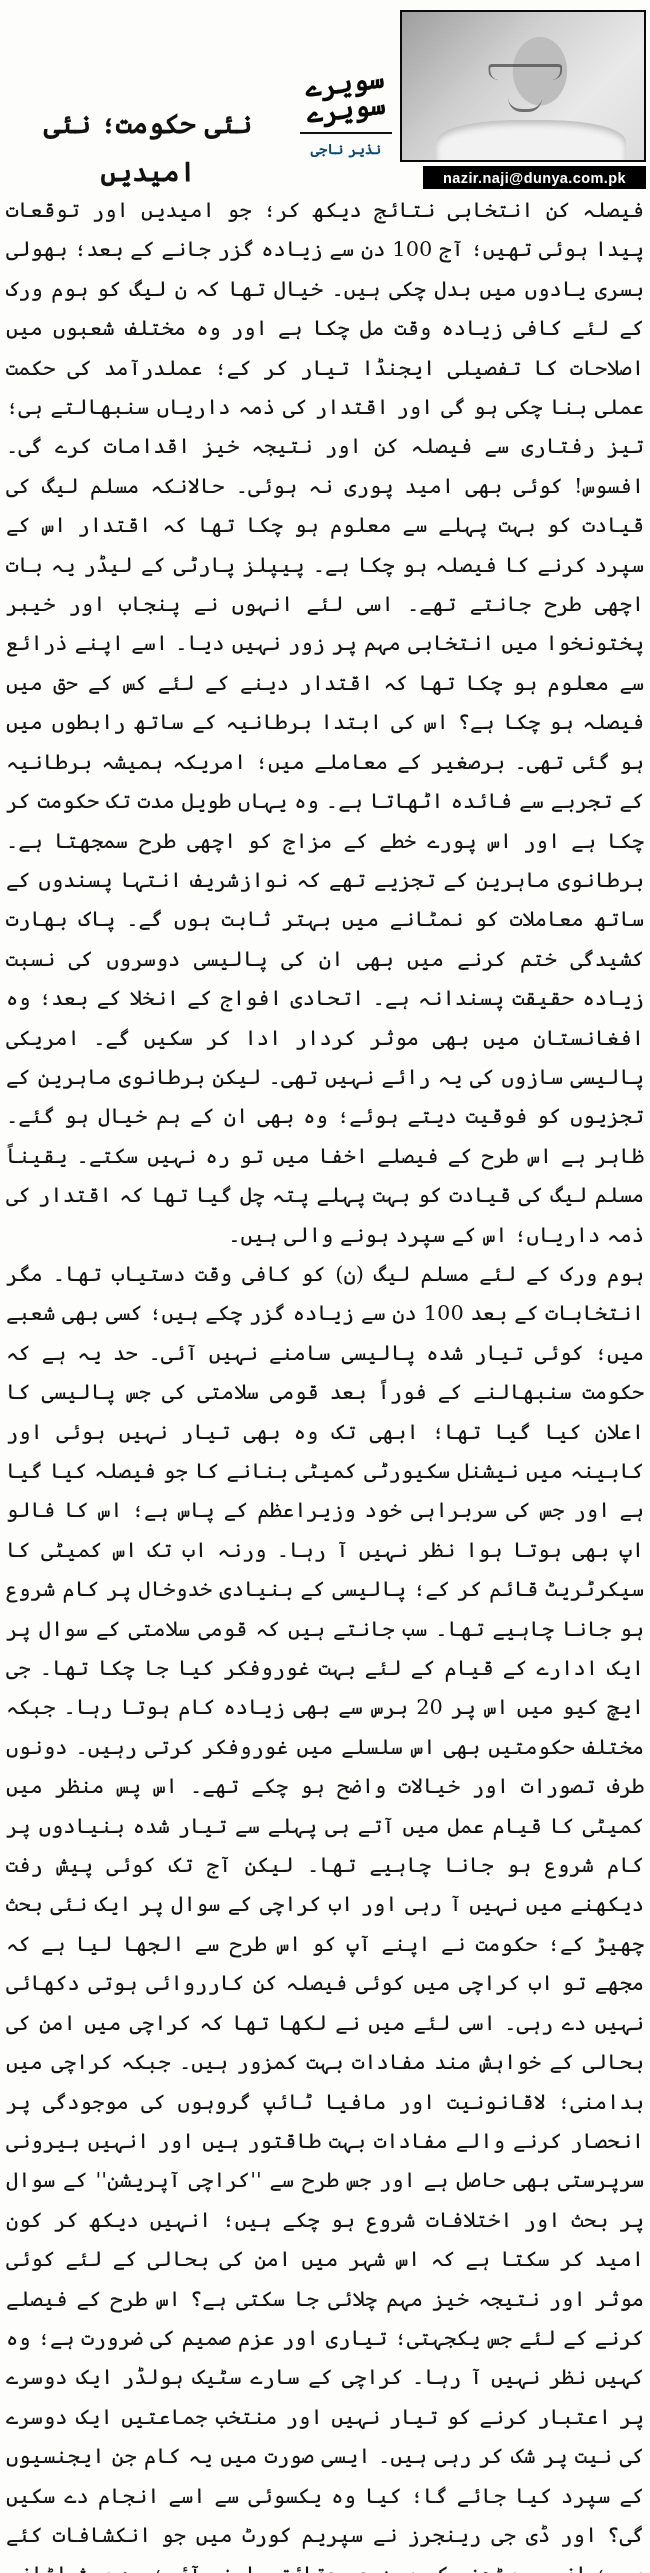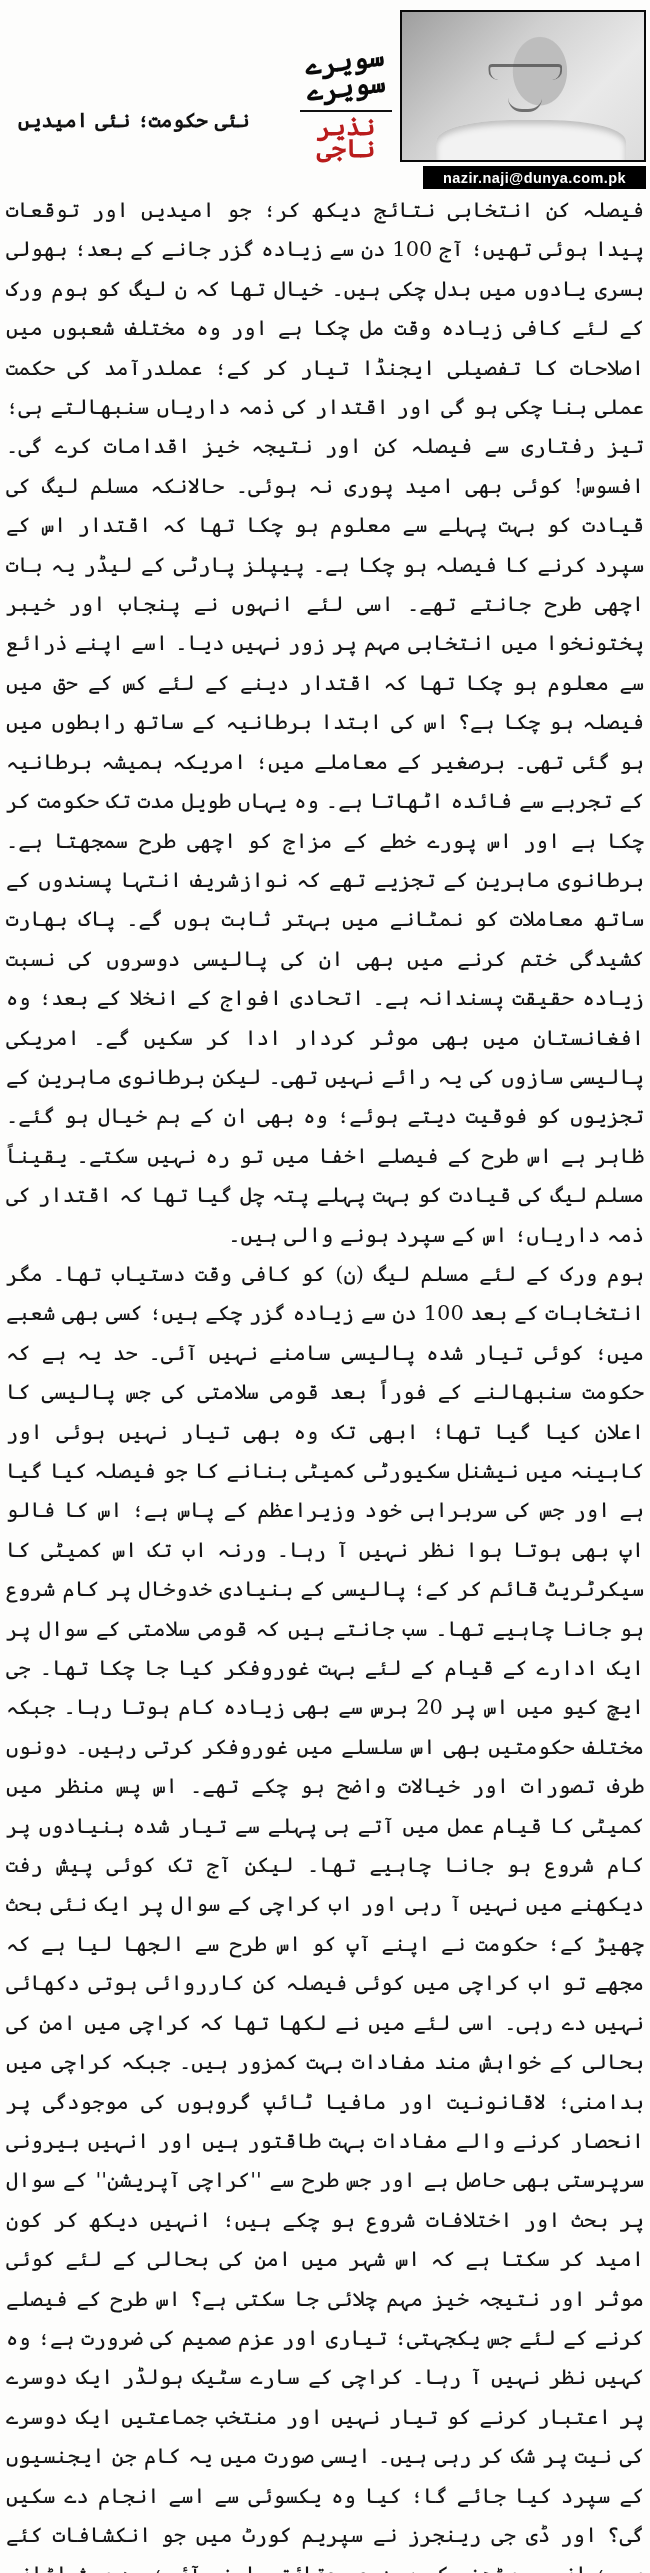--- a/index.html
+++ b/index.html
@@ -6,43 +6,43 @@
   html,body { background:#777; }
   .page {
     width:650px; height:2573px; margin:0 auto; position:relative;
     background:#fdfdfc; color:#121212; overflow:hidden;
     font-family:"DejaVu Sans", sans-serif;
   }
   
   .header { position:relative; height:190px; width:100%; }
   .article-title {
     position:absolute; top:100px; left:18px; width:260px;
-    direction:rtl; text-align:left;
-    font-size:20px; font-weight:bold; line-height:40px;
+    direction:rtl; text-align:center;
+    font-size:27px; font-weight:bold; line-height:48px;
     font-family:"DejaVu Serif", serif;
   }
   .masthead {
     position:absolute; top:10px; right:4px; width:352px;
     display:flex; flex-direction:column; align-items:flex-end;
   }
   .masthead-row { display:flex; flex-direction:row; align-items:flex-end; width:100%; }
   .logo-block {
     flex:1; display:flex; flex-direction:column; justify-content:flex-end;
     align-items:center; padding:0 4px 2px 2px; height:152px;
   }
   .column-logo {
     direction:rtl; text-align:center; font-weight:bold;
     font-size:27px; line-height:26px; transform:rotate(-7deg) skewX(-4deg);
     font-family:"DejaVu Serif", serif; letter-spacing:1px; color:#0a0a0a;
     margin-bottom:8px;
   }
   .logo-rule { width:92px; border-top:2px solid #111; margin:2px 0 4px 0; }
   .author-name {
-    direction:rtl; font-size:25px; font-weight:bold; text-align:center;
-    font-family:"DejaVu Serif", serif; color:#b91c1c; line-height:22px;
+    direction:rtl; font-size:14px; font-weight:bold; text-align:center;
+    font-family:"DejaVu Serif", serif; color:#0c4a6e; line-height:22px;
   }
   .photo {
     width:246px; height:152px; border:2px solid #0a0a0a; position:relative;
     overflow:hidden; flex:none;
     background:
       radial-gradient(ellipse 52px 40px at 58% 88%, #f5f5f5 55%, rgba(245,245,245,0) 56%),
       radial-gradient(ellipse 46px 58px at 57% 40%, #bdbdbd 58%, rgba(189,189,189,0) 60%),
       radial-gradient(ellipse 30px 12px at 57% 52%, #8d8d8d 50%, rgba(141,141,141,0) 55%),
       linear-gradient(135deg, #9e9e9e 0%, #cfcfcf 38%, #e9e9e9 70%, #dcdcdc 100%);
   }

